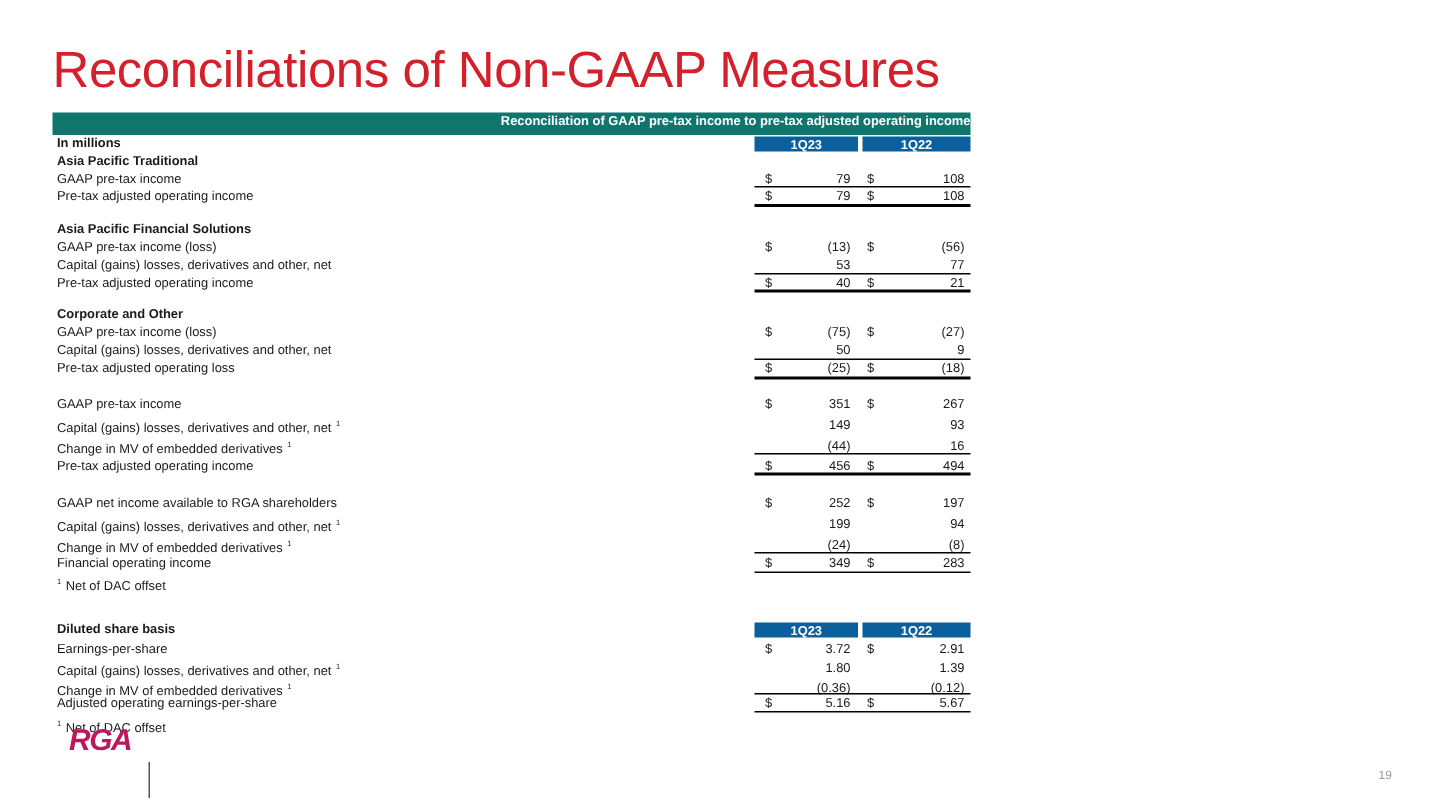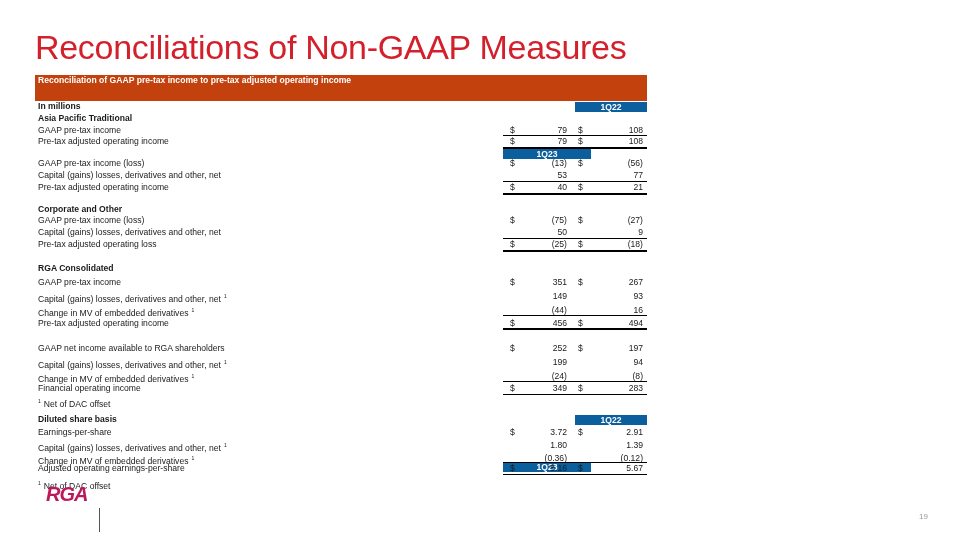--- a/index.html
+++ b/index.html
@@ -1,25 +1,25 @@
 <!DOCTYPE html>
 <html><head>
 <meta charset="utf-8">
 <style>
   html, body { margin:0; padding:0; }
   body { width:960px; height:540px; background:#fff; position:relative; overflow:hidden;
          font-family:"Liberation Sans", sans-serif; color:#1a1a1a; }
   .title { position:absolute; left:35px; top:28px; font-size:34px; color:#d3202b; letter-spacing:-0.3px; white-space:nowrap; }
   .tbl { position:absolute; left:35px; width:612px; font-size:8.6px; }
-  .bar { background:#c2410c; color:#fff; height:26px; line-height:11px; padding-left:3px; font-weight:bold; font-size:8.6px; white-space:nowrap; }
+  .bar { background:#0f766e; color:#fff; height:15px; line-height:11px; padding-left:3px; font-weight:bold; font-size:8.6px; white-space:nowrap;text-align:right; }
   .row { position:relative; height:11.8px; line-height:11.8px; white-space:nowrap; }
   .row .lbl { position:absolute; left:3px; }
   .row.b .lbl { font-weight:bold; }
   .colhdr { position:absolute; top:1px; height:10px; line-height:10px; background:#0a5f9c; color:#fff; font-weight:bold; text-align:center; }
-  .c1h { left:468px; width:88px;margin-top:47px; }
+  .c1h { left:468px; width:69px; }
   .c2h { left:540px; width:72px; }
   .d1 { position:absolute; left:475px; }
   .v1 { position:absolute; right:80px; text-align:right; }
   .d2 { position:absolute; left:543px; }
   .v2 { position:absolute; right:4px; text-align:left; }
   .ul { position:absolute; left:468px; width:144px; height:0; border-bottom:1px solid #000; }
   .ul2 { position:absolute; left:468px; width:144px; height:0; border-bottom:2px solid #000; }
   sup { font-size:5px; vertical-align:4px; margin-left:3px; }
   .gap { height:10px; }
   .footer-logo { position:absolute; left:46px; top:483px; font-size:20px; font-weight:bold; color:#be185d; letter-spacing:-1px; font-style:italic; }
@@ -53,20 +53,23 @@
   <div class="row">
     <span class="lbl">Pre-tax adjusted operating income</span>
     <span class="d1">$</span>
     <span class="v1">79</span>
     <span class="d2">$</span>
     <span class="v2">108</span>
     <span class="ul2" style="bottom:-1px;"></span>
   </div>
   <div class="gap"></div>
 
+  <div class="row b">
+      <span class="lbl">Asia Pacific Financial Solutions</span>
+    </div>
   <div class="row">
     <span class="lbl">GAAP pre-tax income (loss)</span>
     <span class="d1">$</span>
     <span class="v1">(13)</span>
     <span class="d2">$</span>
     <span class="v2">(56)</span>
   </div>
   <div class="row">
     <span class="lbl">Capital (gains) losses, derivatives and other, net</span>
     <span class="v1">53</span>
@@ -102,23 +105,20 @@
   <div class="row">
     <span class="lbl">Pre-tax adjusted operating loss</span>
     <span class="d1">$</span>
     <span class="v1">(25)</span>
     <span class="d2">$</span>
     <span class="v2">(18)</span>
     <span class="ul2" style="bottom:-1px;"></span>
   </div>
   <div class="gap"></div>
 
-  <div class="row b" style="height:14px;line-height:14px;">
-      <span class="lbl">RGA Consolidated</span>
-    </div>
   <div class="row" style="height:14px;line-height:14px;">
     <span class="lbl">GAAP pre-tax income</span>
     <span class="d1">$</span>
     <span class="v1">351</span>
     <span class="d2">$</span>
     <span class="v2">267</span>
   </div>
   <div class="row" style="height:14px;line-height:14px;">
     <span class="lbl"><span>Capital (gains) losses, derivatives and other, net</span><sup>1</sup></span>
     <span class="v1">149</span>

